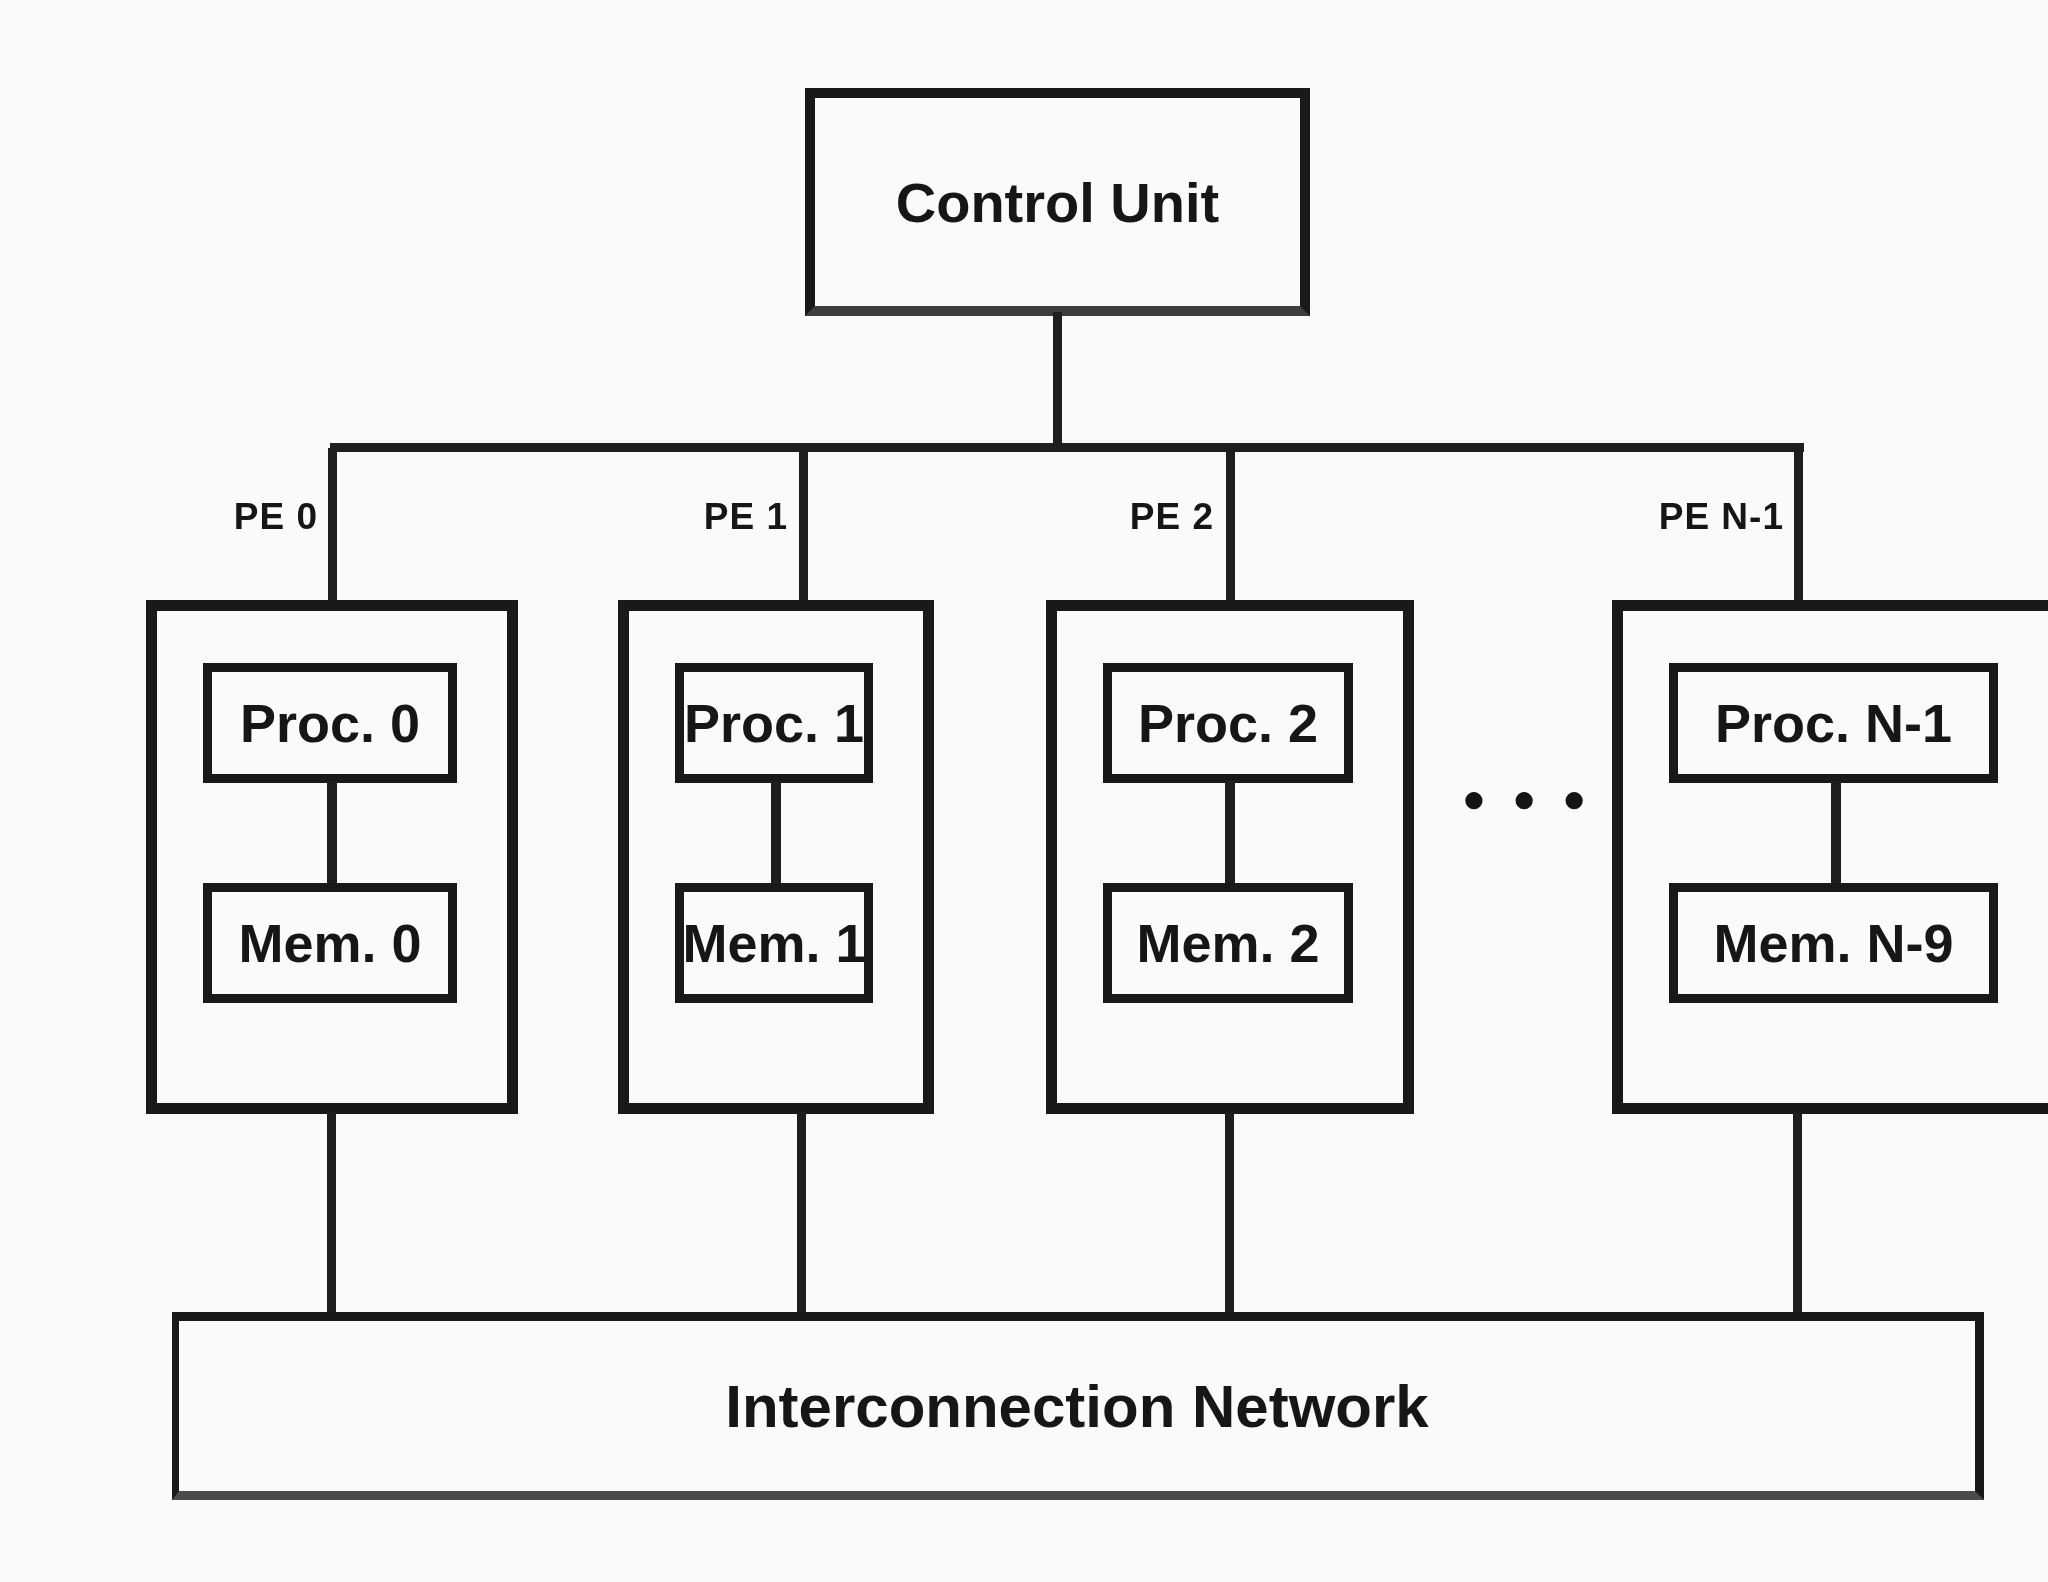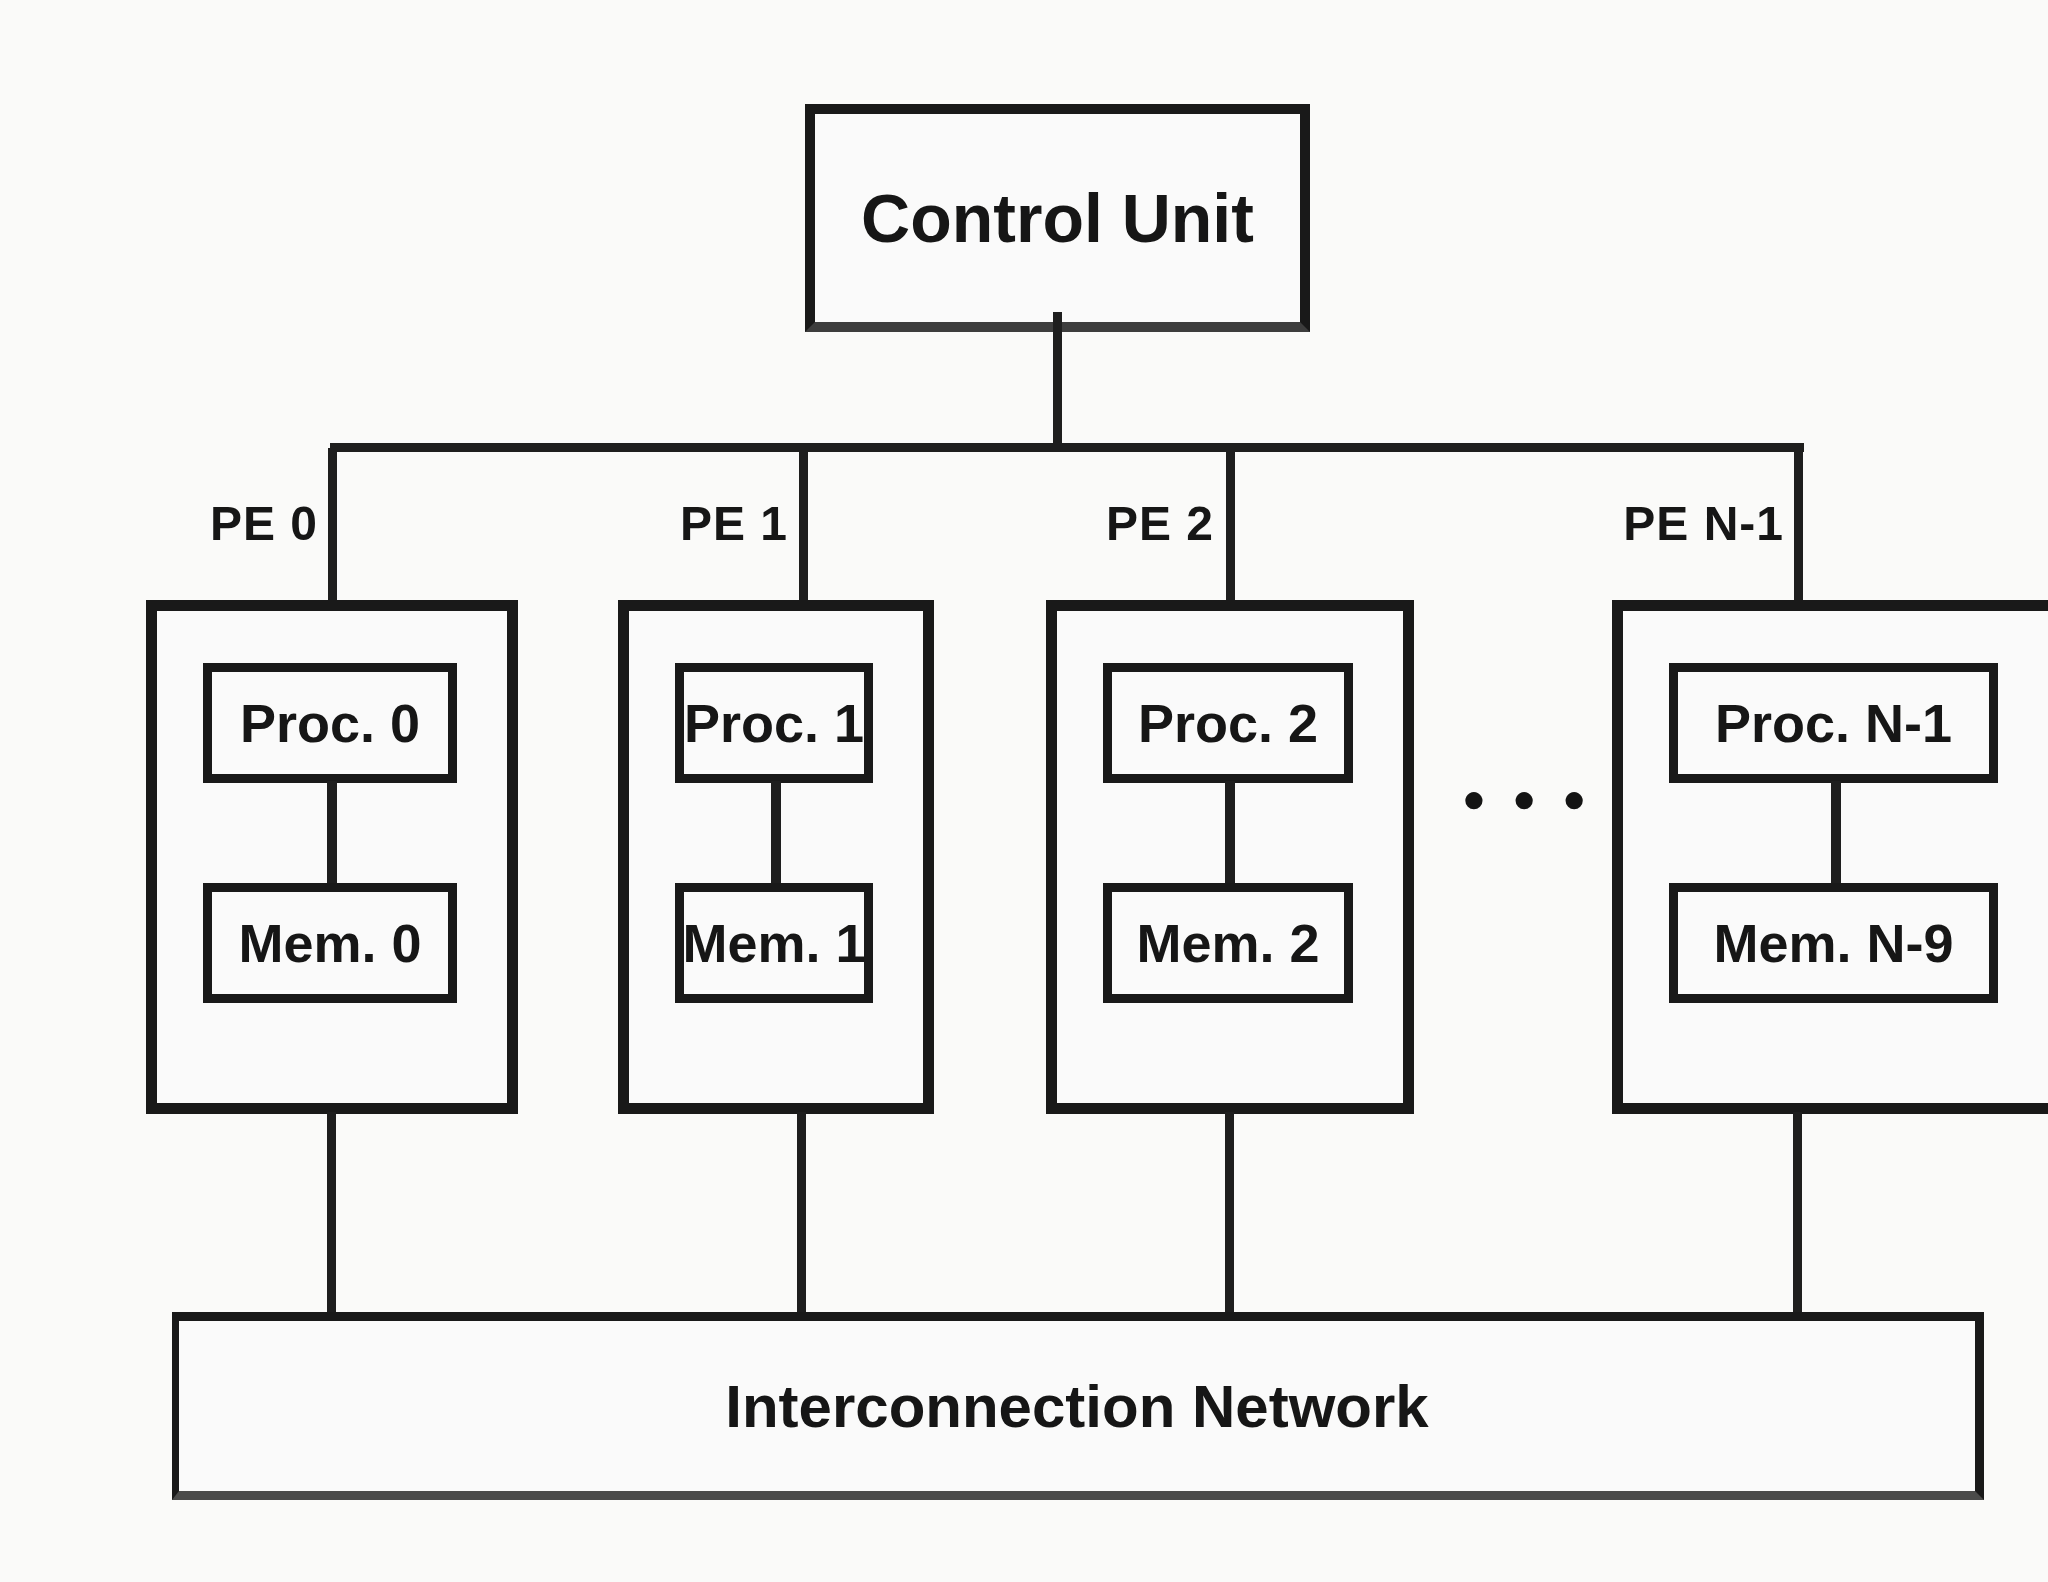--- a/index.html
+++ b/index.html
@@ -30,38 +30,37 @@
     text-align: center;
   }
   .line {
     position: absolute;
     background: #1c1c1c;
   }
   
   .cu-box {
     left: 805px; top: 88px;
     width: 505px; height: 228px;
-    font-size: 68px;
+    font-size: 56px;
     border-width: 10px;
     border-bottom-color: #3c3c3c;
-    margin-top: 16px;
   }
   .cu-stub { left: 1053px; top: 312px; width: 9px; height: 138px; }
   
   .bus { left: 330px; top: 443px; width: 1474px; height: 9px; }
   .drop-top { top: 448px; height: 158px; width: 9px; }
   .d0 { left: 328px; }
   .d1 { left: 799px; }
   .d2 { left: 1226px; }
   .d3 { left: 1794px; }
   
   .pe-label {
     position: absolute;
     top: 496px;
-    font-size: 48px;
+    font-size: 37px;
     text-align: right;
     letter-spacing: 1px;
   }
   .l0 { left: 118px; width: 200px; }
   .l1 { left: 588px; width: 200px; }
   .l2 { left: 1014px; width: 200px; }
   .l3 { left: 1528px; width: 256px; }
   
   .pe {
     position: absolute;

